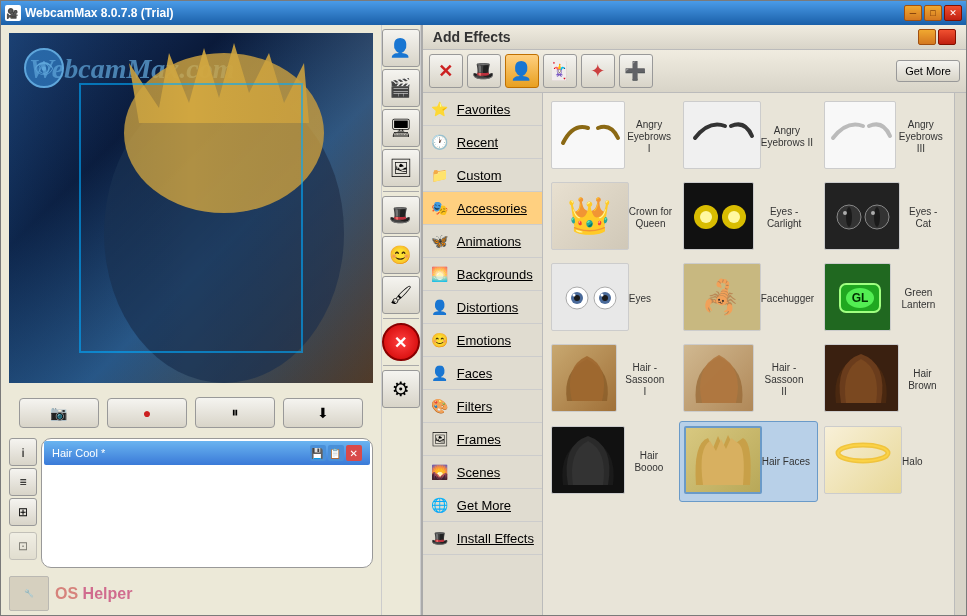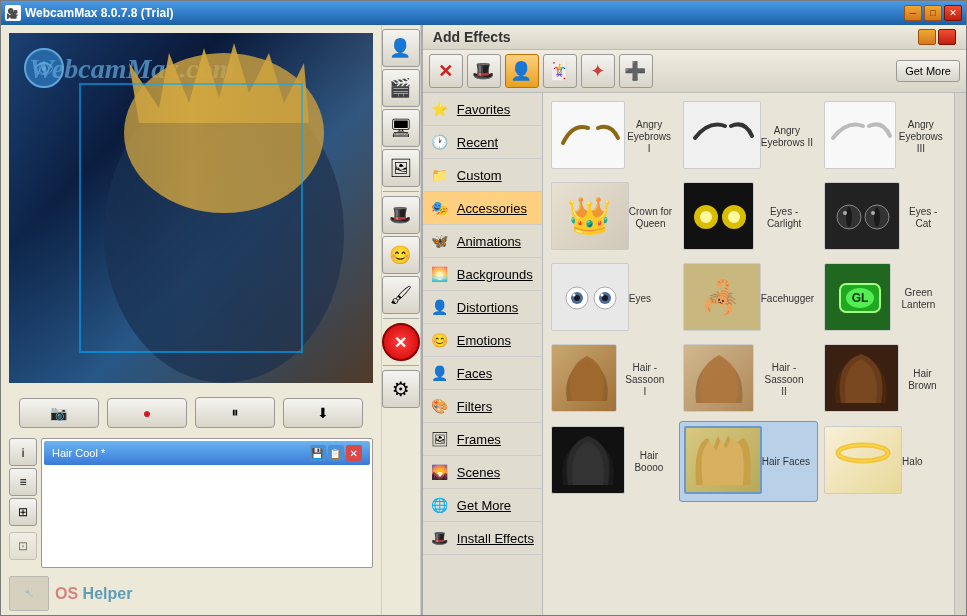--- a/index.html
+++ b/index.html
@@ -26,33 +26,33 @@
     .video-logo-icon { position: absolute; top: 15px; left: 15px; width: 40px; height: 40px; background: #2a6aaa; border-radius: 50%; border: 2px solid #6ab4e8; display: flex; align-items: center; justify-content: center; color: #6ab4e8; font-size: 16px; }
     .selection-box { position: absolute; top: 50px; left: 70px; right: 70px; bottom: 30px; border: 2px solid #00aaff; opacity: 0.6; }
     
     .controls-bar { display: flex; align-items: center; justify-content: center; gap: 8px; padding: 6px 8px; }
     .ctrl-btn { background: linear-gradient(to bottom, #f5f4f0, #d8d4c8); border: 1px solid #999; border-radius: 4px; padding: 6px 20px; cursor: pointer; font-size: 12px; display: flex; align-items: center; gap: 4px; min-width: 80px; justify-content: center; }
     .ctrl-icon { font-size: 14px; }
     
     .timeline-area { display: flex; flex: 1; padding: 4px 8px; gap: 4px; min-height: 80px; }
     .timeline-sidebar { display: flex; flex-direction: column; gap: 2px; }
     .timeline-sidebar-btn { width: 28px; height: 28px; background: linear-gradient(to bottom, #f5f4f0, #d8d4c8); border: 1px solid #999; border-radius: 3px; display: flex; align-items: center; justify-content: center; cursor: pointer; font-size: 12px; }
-    .timeline-main { flex: 1; background: #fff; border: 1px solid #999; border-radius: 2px; }
+    .timeline-main { flex: 1; background: #fff; border: 1px solid #999; border-radius: 10px; }
     .timeline-item { background: linear-gradient(to bottom, #6ab4f0, #3a7ad8); color: white; padding: 4px 8px; display: flex; align-items: center; justify-content: space-between; margin: 2px; border-radius: 2px; font-size: 11px; }
     .timeline-item-icons { display: flex; gap: 2px; }
     .t-icon { width: 16px; height: 16px; border-radius: 2px; display: flex; align-items: center; justify-content: center; font-size: 10px; cursor: pointer; }
     .t-icon.save { background: #4a90d8; color: white; }
     .t-icon.copy { background: #4a90d8; color: white; }
     .t-icon.del { background: #d84a4a; color: white; }
     
     .watermark { display: flex; align-items: center; gap: 6px; padding: 4px 8px; opacity: 0.6; }
     .watermark-box { width: 40px; height: 35px; background: #c8c0b0; border: 1px solid #999; border-radius: 2px; display: flex; align-items: center; justify-content: center; font-size: 8px; }
     .watermark-text { font-size: 16px; font-weight: bold; }
     .watermark-text .os { color: #c84040; }
-    .watermark-text .helper { color: #0369a1; }
+    .watermark-text .helper { color: #be185d; }
     
     
     .vert-toolbar { width: 46px; background: #ece9d8; border-left: 1px solid #ccc; border-right: 1px solid #ccc; display: flex; flex-direction: column; align-items: center; padding: 4px 0; gap: 2px; }
     .vt-btn { width: 38px; height: 38px; background: linear-gradient(to bottom, #f5f4f0, #d8d4c8); border: 1px solid #999; border-radius: 3px; display: flex; align-items: center; justify-content: center; cursor: pointer; font-size: 18px; }
     .vt-separator { width: 36px; height: 1px; background: #aaa; margin: 2px 0; }
     .vt-btn-red { width: 38px; height: 38px; background: radial-gradient(circle, #ff4040, #cc0000); border: 2px solid #880000; border-radius: 50%; display: flex; align-items: center; justify-content: center; cursor: pointer; color: white; font-size: 16px; font-weight: bold; }
     .vt-btn-gear { width: 38px; height: 38px; background: linear-gradient(to bottom, #f5f4f0, #d8d4c8); border: 1px solid #999; border-radius: 3px; display: flex; align-items: center; justify-content: center; cursor: pointer; font-size: 20px; }
     
     
     .right-panel { flex: 1; background: #e8e4d8; border-left: 2px solid #aaa; display: flex; flex-direction: column; }

